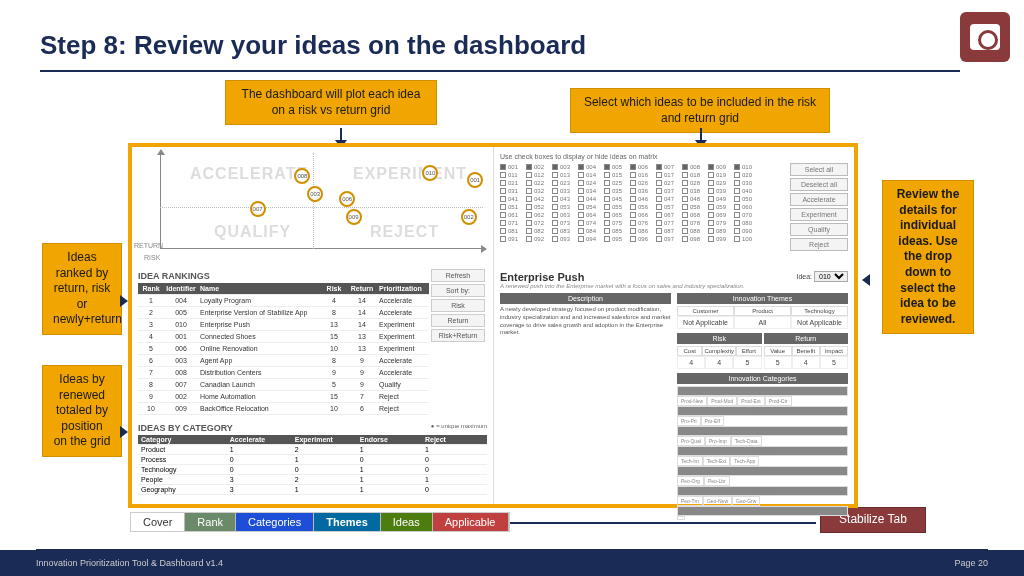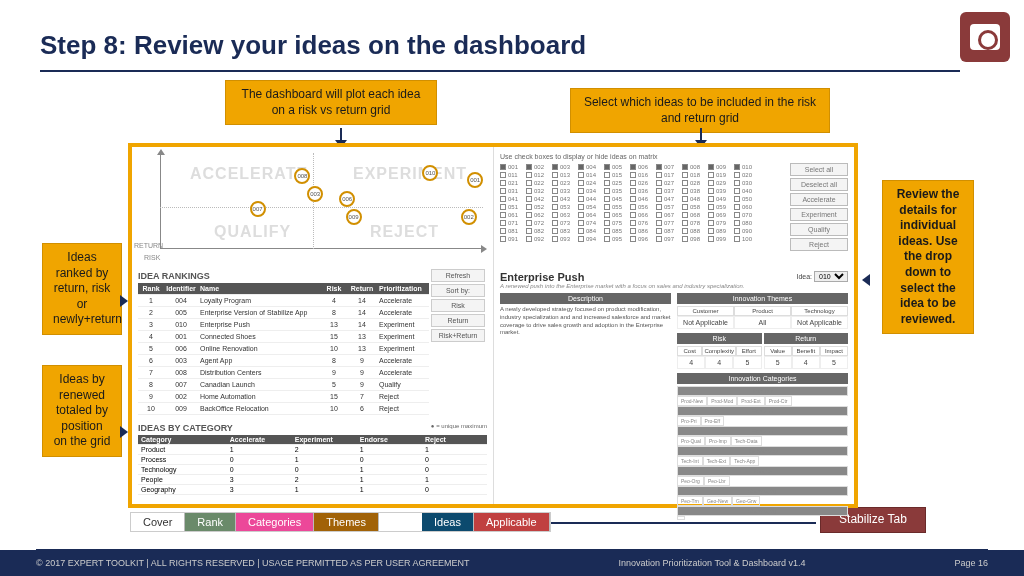--- a/index.html
+++ b/index.html
@@ -78,23 +78,23 @@
   .det-cats { margin-top:4px; }
   .cat-group { display:flex; flex-wrap:wrap; font-size:5px; }
   .cat-group > div { border:1px solid #ddd; padding:1px 3px; color:#888; }
   .cat-group-title { background:#888; color:#fff; width:100%; text-align:center; padding:1px; font-size:6px; }
 
   
   .tabs { position: absolute; bottom: 44px; left: 130px; display:flex; font-size:11px; border:1px solid #ccc;justify-content:center; }
   .tab { padding:3px 12px; background:#999; color:#fff; border-right:1px solid #bbb; }
   .tab.cover { background:#fff; color:#333; }
   .tab.meta { background:#6a8a6a; }
-  .tab.cat { background:#ec4899; }
-  .tab.theme { background:#a16207; }
-  .tab.ideas { background:#0c4a6e;margin-left:43px; }
+  .tab.cat { background:#1d4ed8; }
+  .tab.theme { background:#0369a1;font-weight:bold; }
+  .tab.ideas { background:#4d7c0f; }
   .tab.dash { background:#c04040; }
 
   
   .footer { position:absolute; bottom:0; left:0; right:0; height:26px; background:#1a2b56; color:#ccc; font-size:9px; display:flex; align-items:center; padding:0 36px; justify-content:space-between; }
   .footer-rule { position:absolute; bottom:26px; left:36px; right:36px; height:1px; background:#1a2b56; }
 </style>
 </head>
 <body>
 
 <div class="title">Step 8: Review your ideas on the dashboard</div>
@@ -821,16 +821,15 @@
     <div class="tab cover">Cover</div>
     <div class="tab meta">Rank</div>
     <div class="tab cat">Categories</div>
     <div class="tab theme">Themes</div>
     <div class="tab ideas">Ideas</div>
     <div class="tab dash">Applicable</div>
   </div>
 
 <div class="footer-rule"></div>
 <div class="footer">
-  <span>© 2017 EXPERT TOOLKIT | ALL RIGHTS RESERVED | USAGE PERMITTED AS PER USER AGREEMENT</span>
   <span>Innovation Prioritization Tool &amp; Dashboard v1.4</span>
-  <span>Page 16</span>
+  <span>Page 20</span>
 </div>
 
 </body></html>

